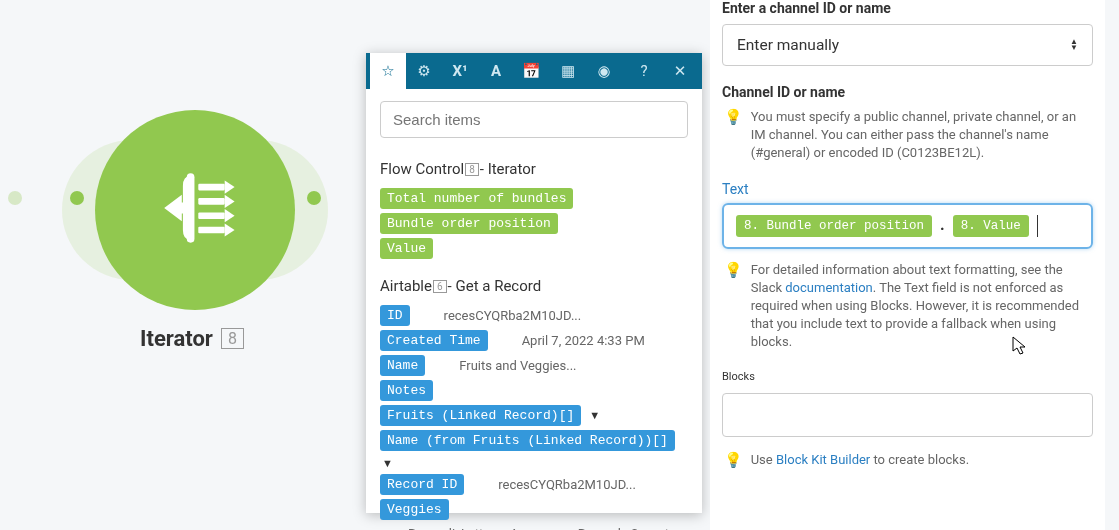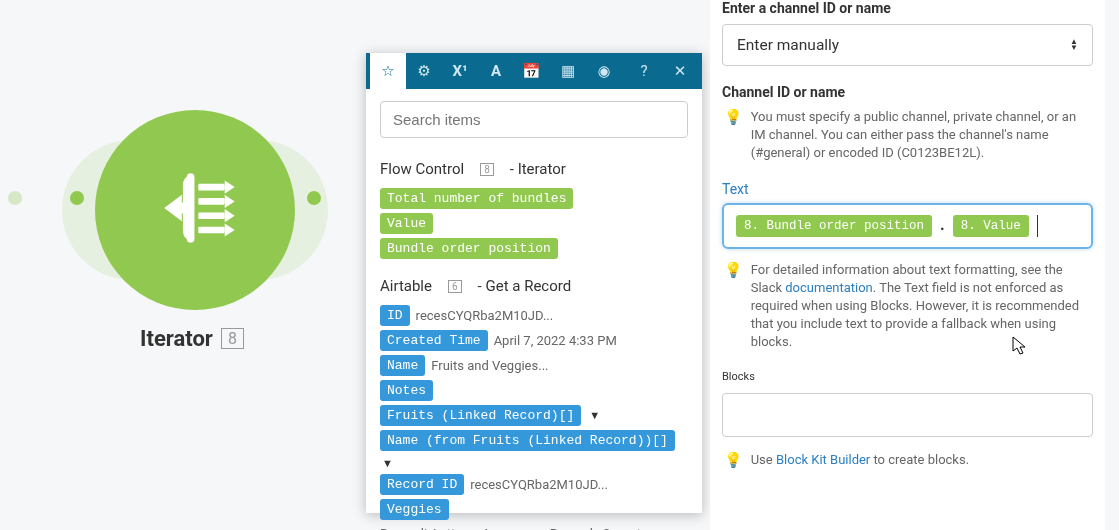--- a/index.html
+++ b/index.html
@@ -121,21 +121,21 @@
       font-size: 15px;
       color: #666;
       margin-bottom: 12px;
     }
     .section-heading {
       font-size: 15px;
       color: #333;
       margin: 10px 0 10px 0;
       display: flex;
       align-items: center;
-      gap: 16px;
+      gap: 1px;
     }
     .section-heading .num {
       border: 1px solid #999;
       font-size: 10px;
       padding: 0 3px;
       color: #999;
     }
     .pill-row {
       display: flex;
       flex-wrap: wrap;
@@ -151,20 +151,21 @@
       font-family: "Courier New", monospace;
       font-size: 13px;
       color: #fff;
       white-space: nowrap;
     }
     .pill.green { background: #91c84f; }
     .pill.blue { background: #3498db; }
     .pill-value {
       color: #666;
       font-size: 13px;
+      margin-left: 28px;
     }
     .chevron {
       color: #333;
       font-size: 11px;
       margin-left: 2px;
     }
 
     
     .right-panel {
       position: absolute;
@@ -357,24 +358,24 @@
     
     <div class="section-heading">
       <span>Flow Control</span>
       <span class="num">8</span>
       <span> - Iterator</span>
     </div>
     <div class="pill-row">
         <span class="pill green">Total number of bundles</span>
       </div>
     <div class="pill-row">
+        <span class="pill green">Bundle order position</span>
+      </div>
+    <div class="pill-row">
         <span class="pill green">Value</span>
-      </div>
-    <div class="pill-row">
-        <span class="pill green">Bundle order position</span>
       </div>
 
     
     <div class="section-heading" style="margin-top:18px;">
       <span>Airtable</span>
       <span class="num">6</span>
       <span> - Get a Record</span>
     </div>
     <div class="pill-row">
       <span class="pill blue">ID</span>

